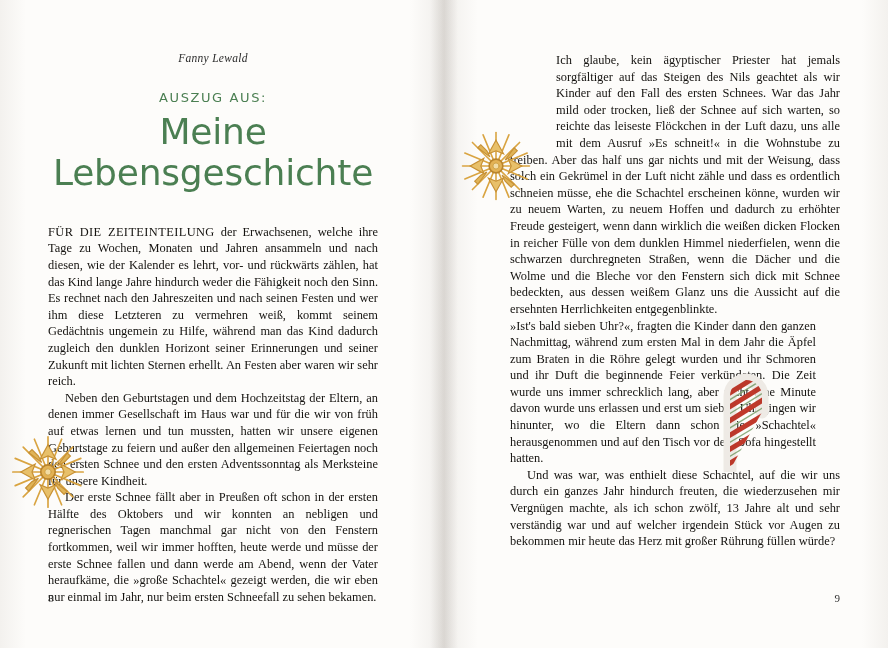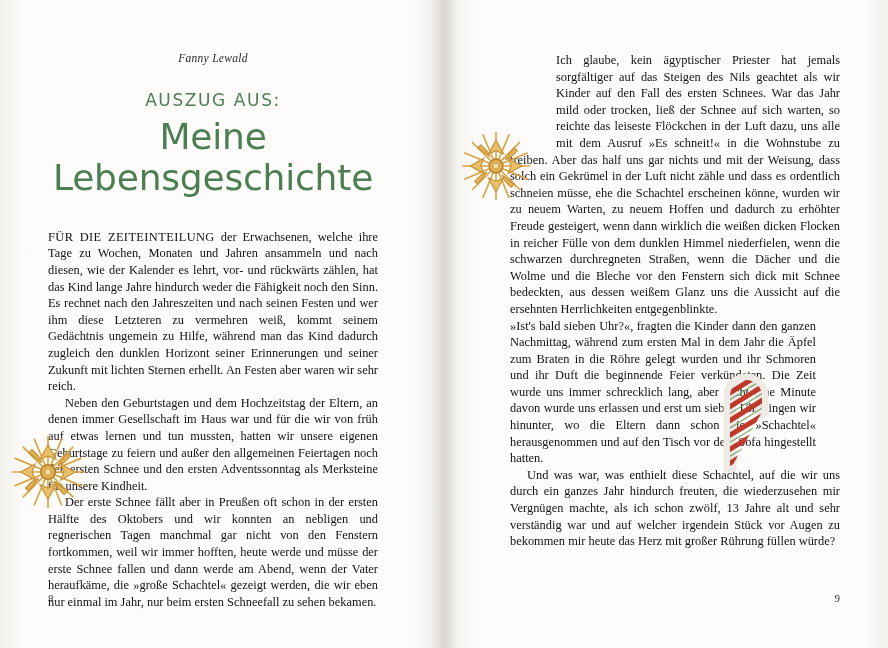--- a/index.html
+++ b/index.html
@@ -67,21 +67,21 @@
     font-style: italic;
     font-size: 11.5px;
     color: #2a2a2a;
     text-align: center;
     letter-spacing: 0.3px;
     margin-bottom: 26px;
   }
 
   .kicker {
     font-family: "DejaVu Sans", sans-serif;
-    font-size: 17px;
+    font-size: 13px;
     letter-spacing: 1.6px;
     color: #4b7f52;
     text-align: center;
     margin-bottom: 6px;
   }
 
   .booktitle {
     font-family: "DejaVu Sans", sans-serif;
     font-size: 36px;
     line-height: 1.15;

